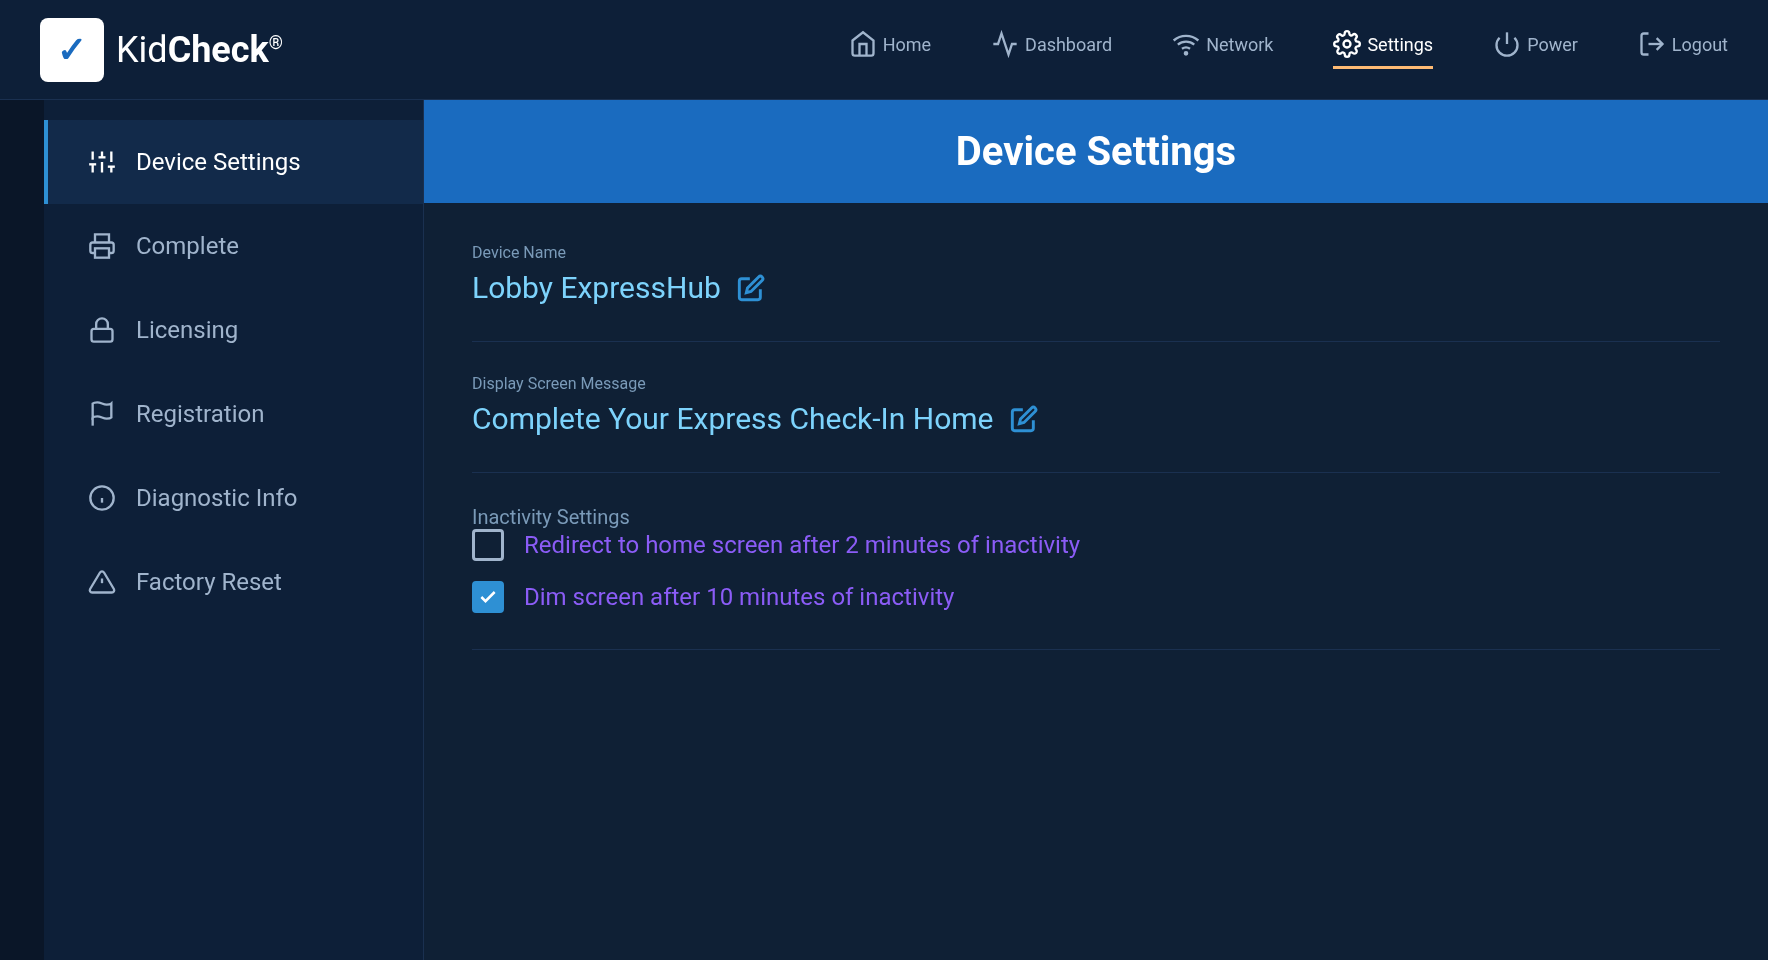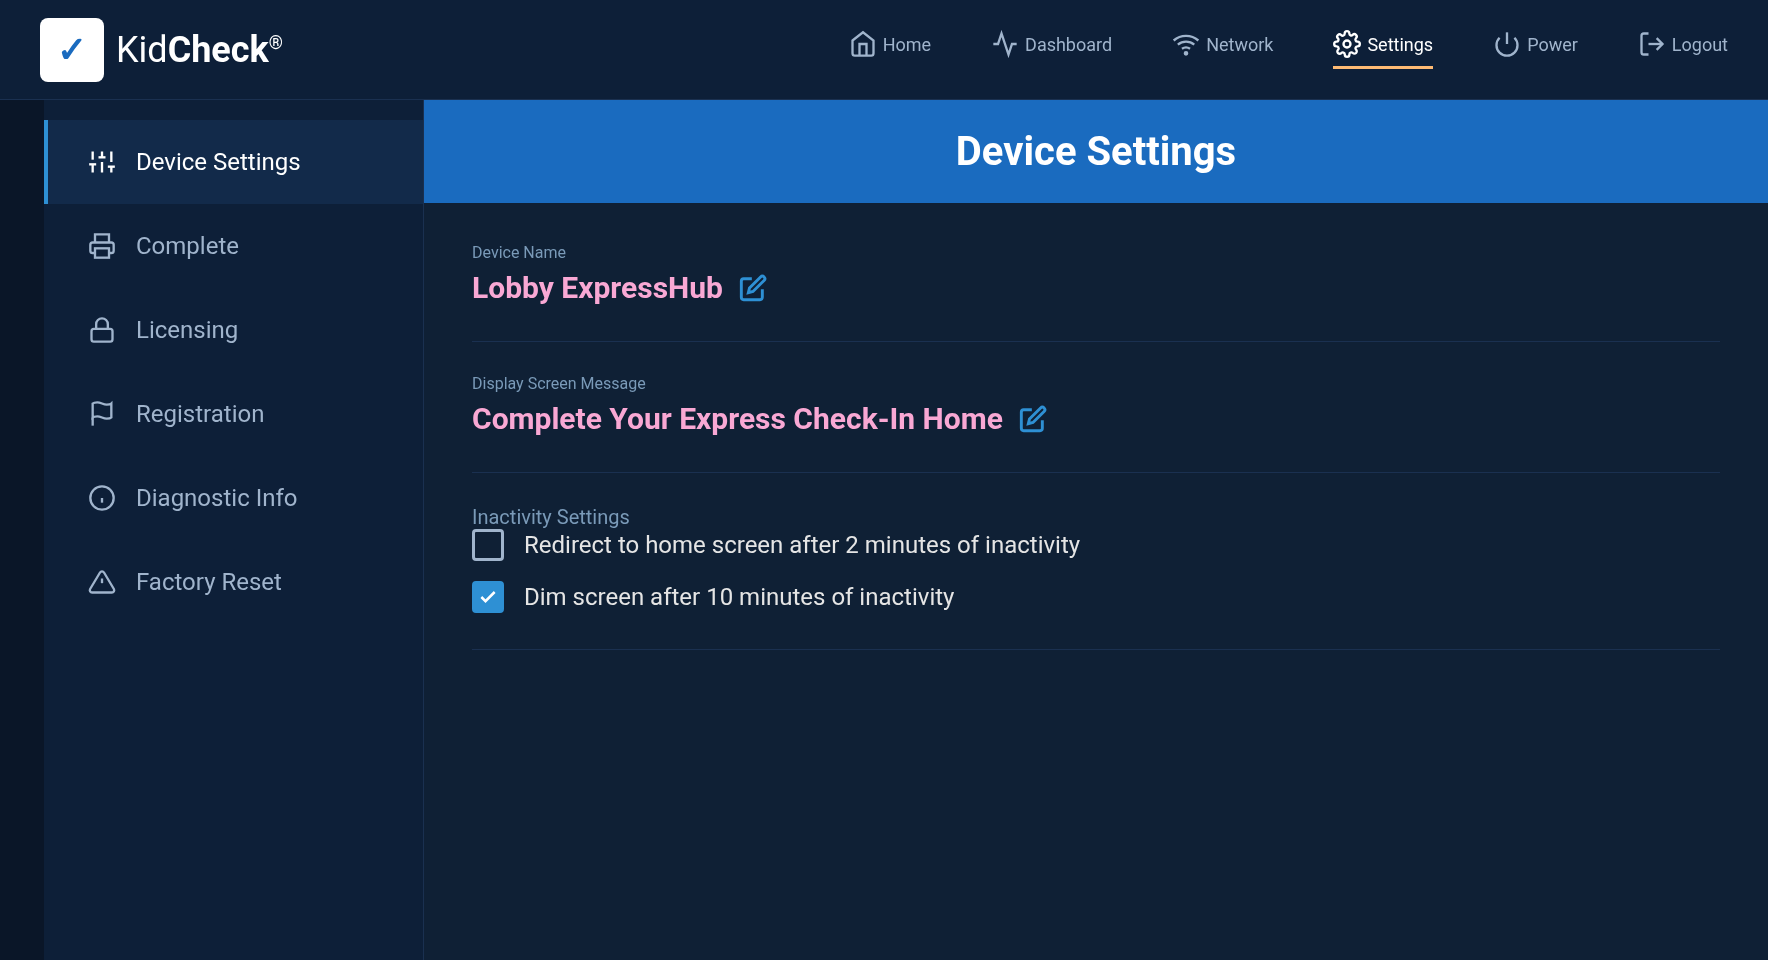--- a/index.html
+++ b/index.html
@@ -158,22 +158,22 @@
       font-size: 16px;
       color: #7a9ab8;
       margin-bottom: 8px;
     }
 
     .field-value {
       display: flex;
       align-items: center;
       gap: 16px;
       font-size: 30px;
-      font-weight: 700;
-      color: #f9a8d4;
+      font-weight: 400;
+      color: #7dd3fc;
     }
 
     .edit-icon {
       cursor: pointer;
       color: #2e90d4;
       display: inline-flex;
     }
 
     .edit-icon svg {
       width: 28px;
@@ -184,21 +184,21 @@
       font-size: 20px;
       color: #7a9ab8;
     }
 
     .checkbox-row {
       display: flex;
       align-items: center;
       gap: 20px;
       margin-bottom: 20px;
       font-size: 24px;
-      color: #e5e5e5;
+      color: #8b5cf6;
     }
 
     .checkbox-unchecked {
       width: 32px;
       height: 32px;
       border: 3px solid #a0b4cc;
       border-radius: 4px;
       background: transparent;
       flex-shrink: 0;
     }

